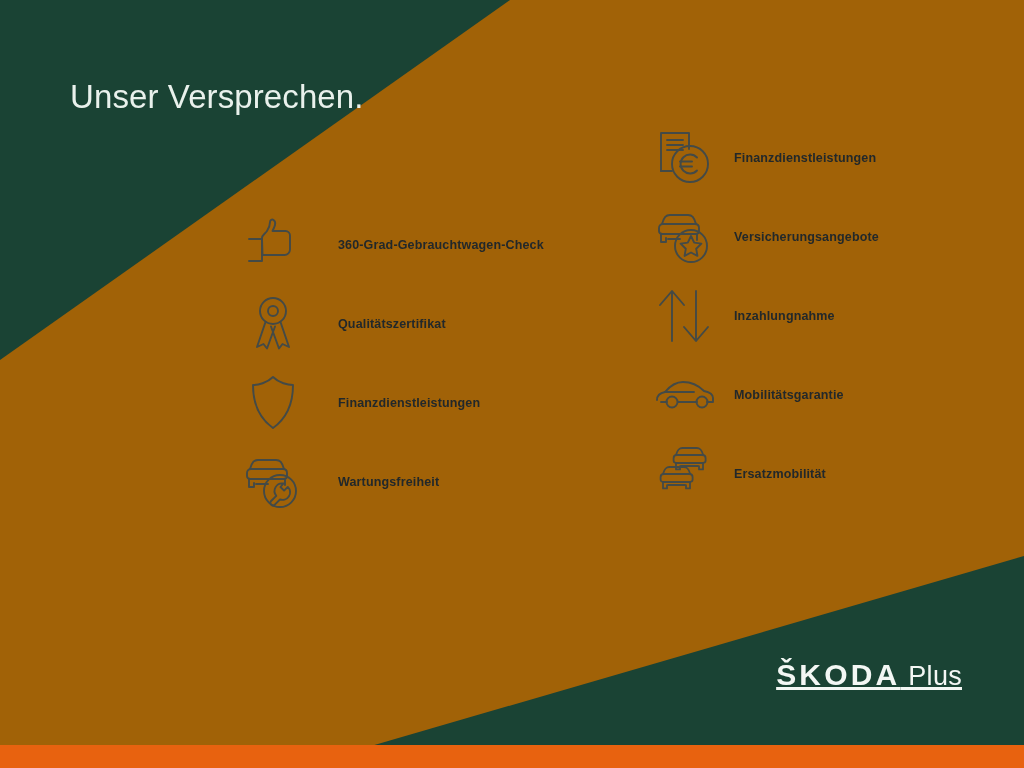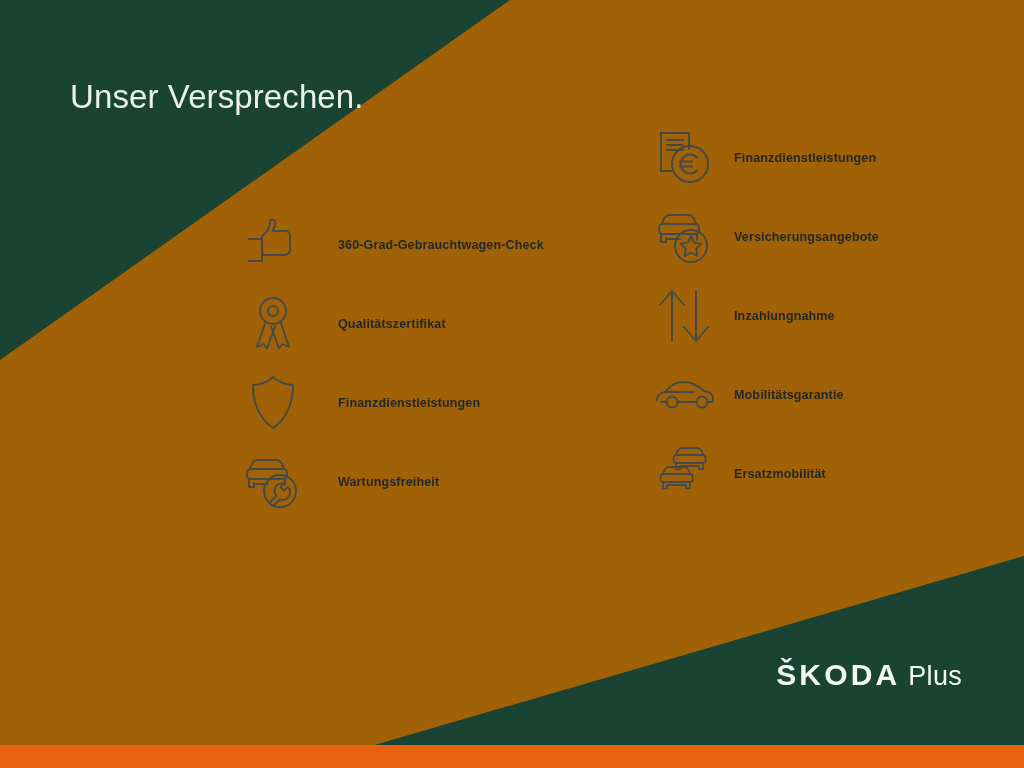--- a/index.html
+++ b/index.html
@@ -74,20 +74,21 @@
     white-space:nowrap;
   }
   #col-right .feature .lbl{ margin-left:16px; }
 
   
   #logo{
     position:absolute;
     right:62px; bottom:78px;
     text-align:center;
     color:#f3f7f4;
+    text-decoration:underline;
   }
   #logo .brand{
     font-size:30px;
     letter-spacing:3.2px;
     font-weight:bold;
     line-height:1.05;
     white-space:nowrap;
   }
   #logo .brand .plus{
     font-weight:400;

